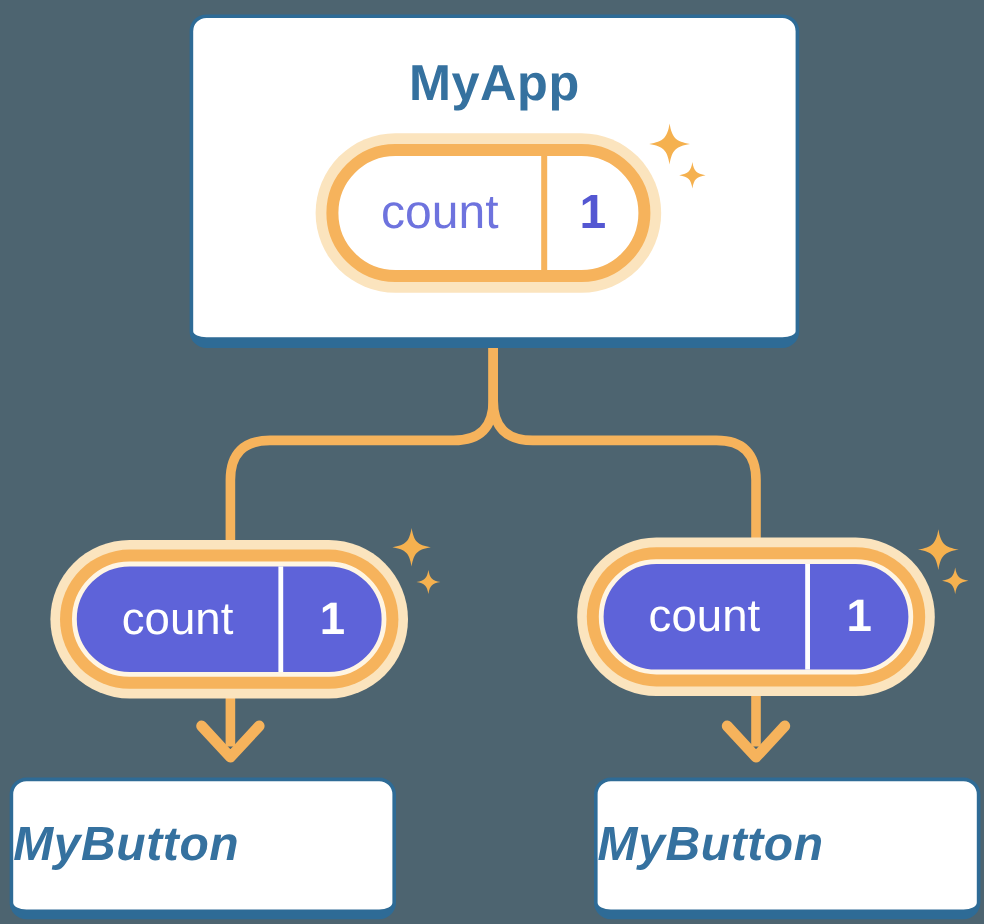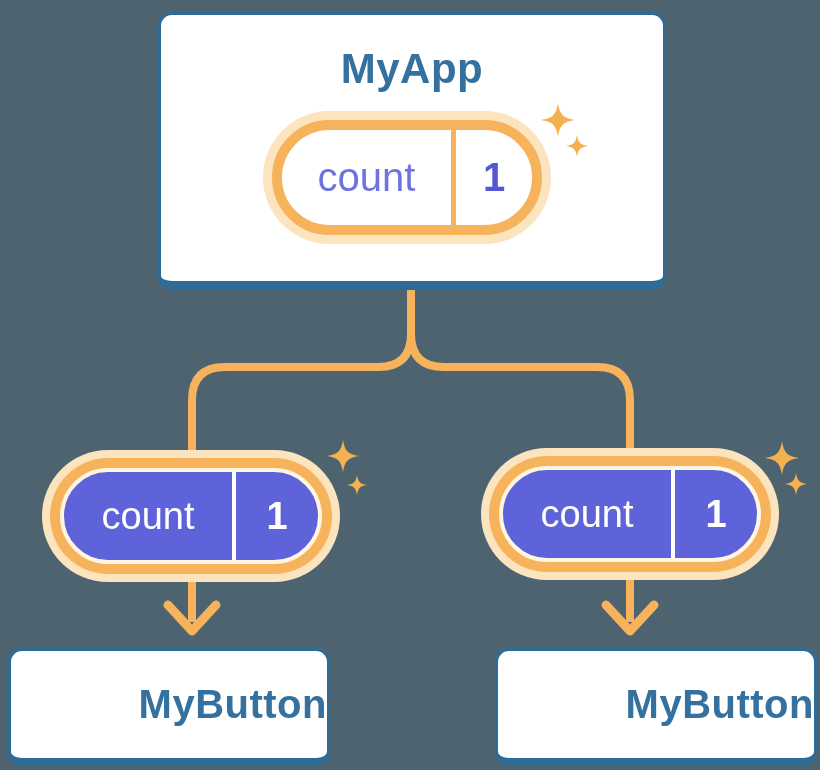--- a/index.html
+++ b/index.html
@@ -31,21 +31,22 @@
     border-bottom-width: 9px;
     border-radius: 14px;
     box-sizing: border-box;
     z-index: 2;
   }
   #root-card { left: 158px; top: 12px; width: 508px; height: 278px; }
   .child-card {
     border-bottom-width: 8px;
     display: flex;
     align-items: center;
-    justify-content: flex-end;
+    justify-content: flex-start;
+    font-style: italic;
   }
   #child-card-left  { left: 8px;   top: 648px; width: 322px; height: 118px; }
   #child-card-right { left: 495px; top: 648px; width: 322px; height: 118px; }
 
   .component-title {
     color: #35719F;
     font-size: 42px;
     font-weight: 600;
     letter-spacing: 0.5px;
     text-align: center;

